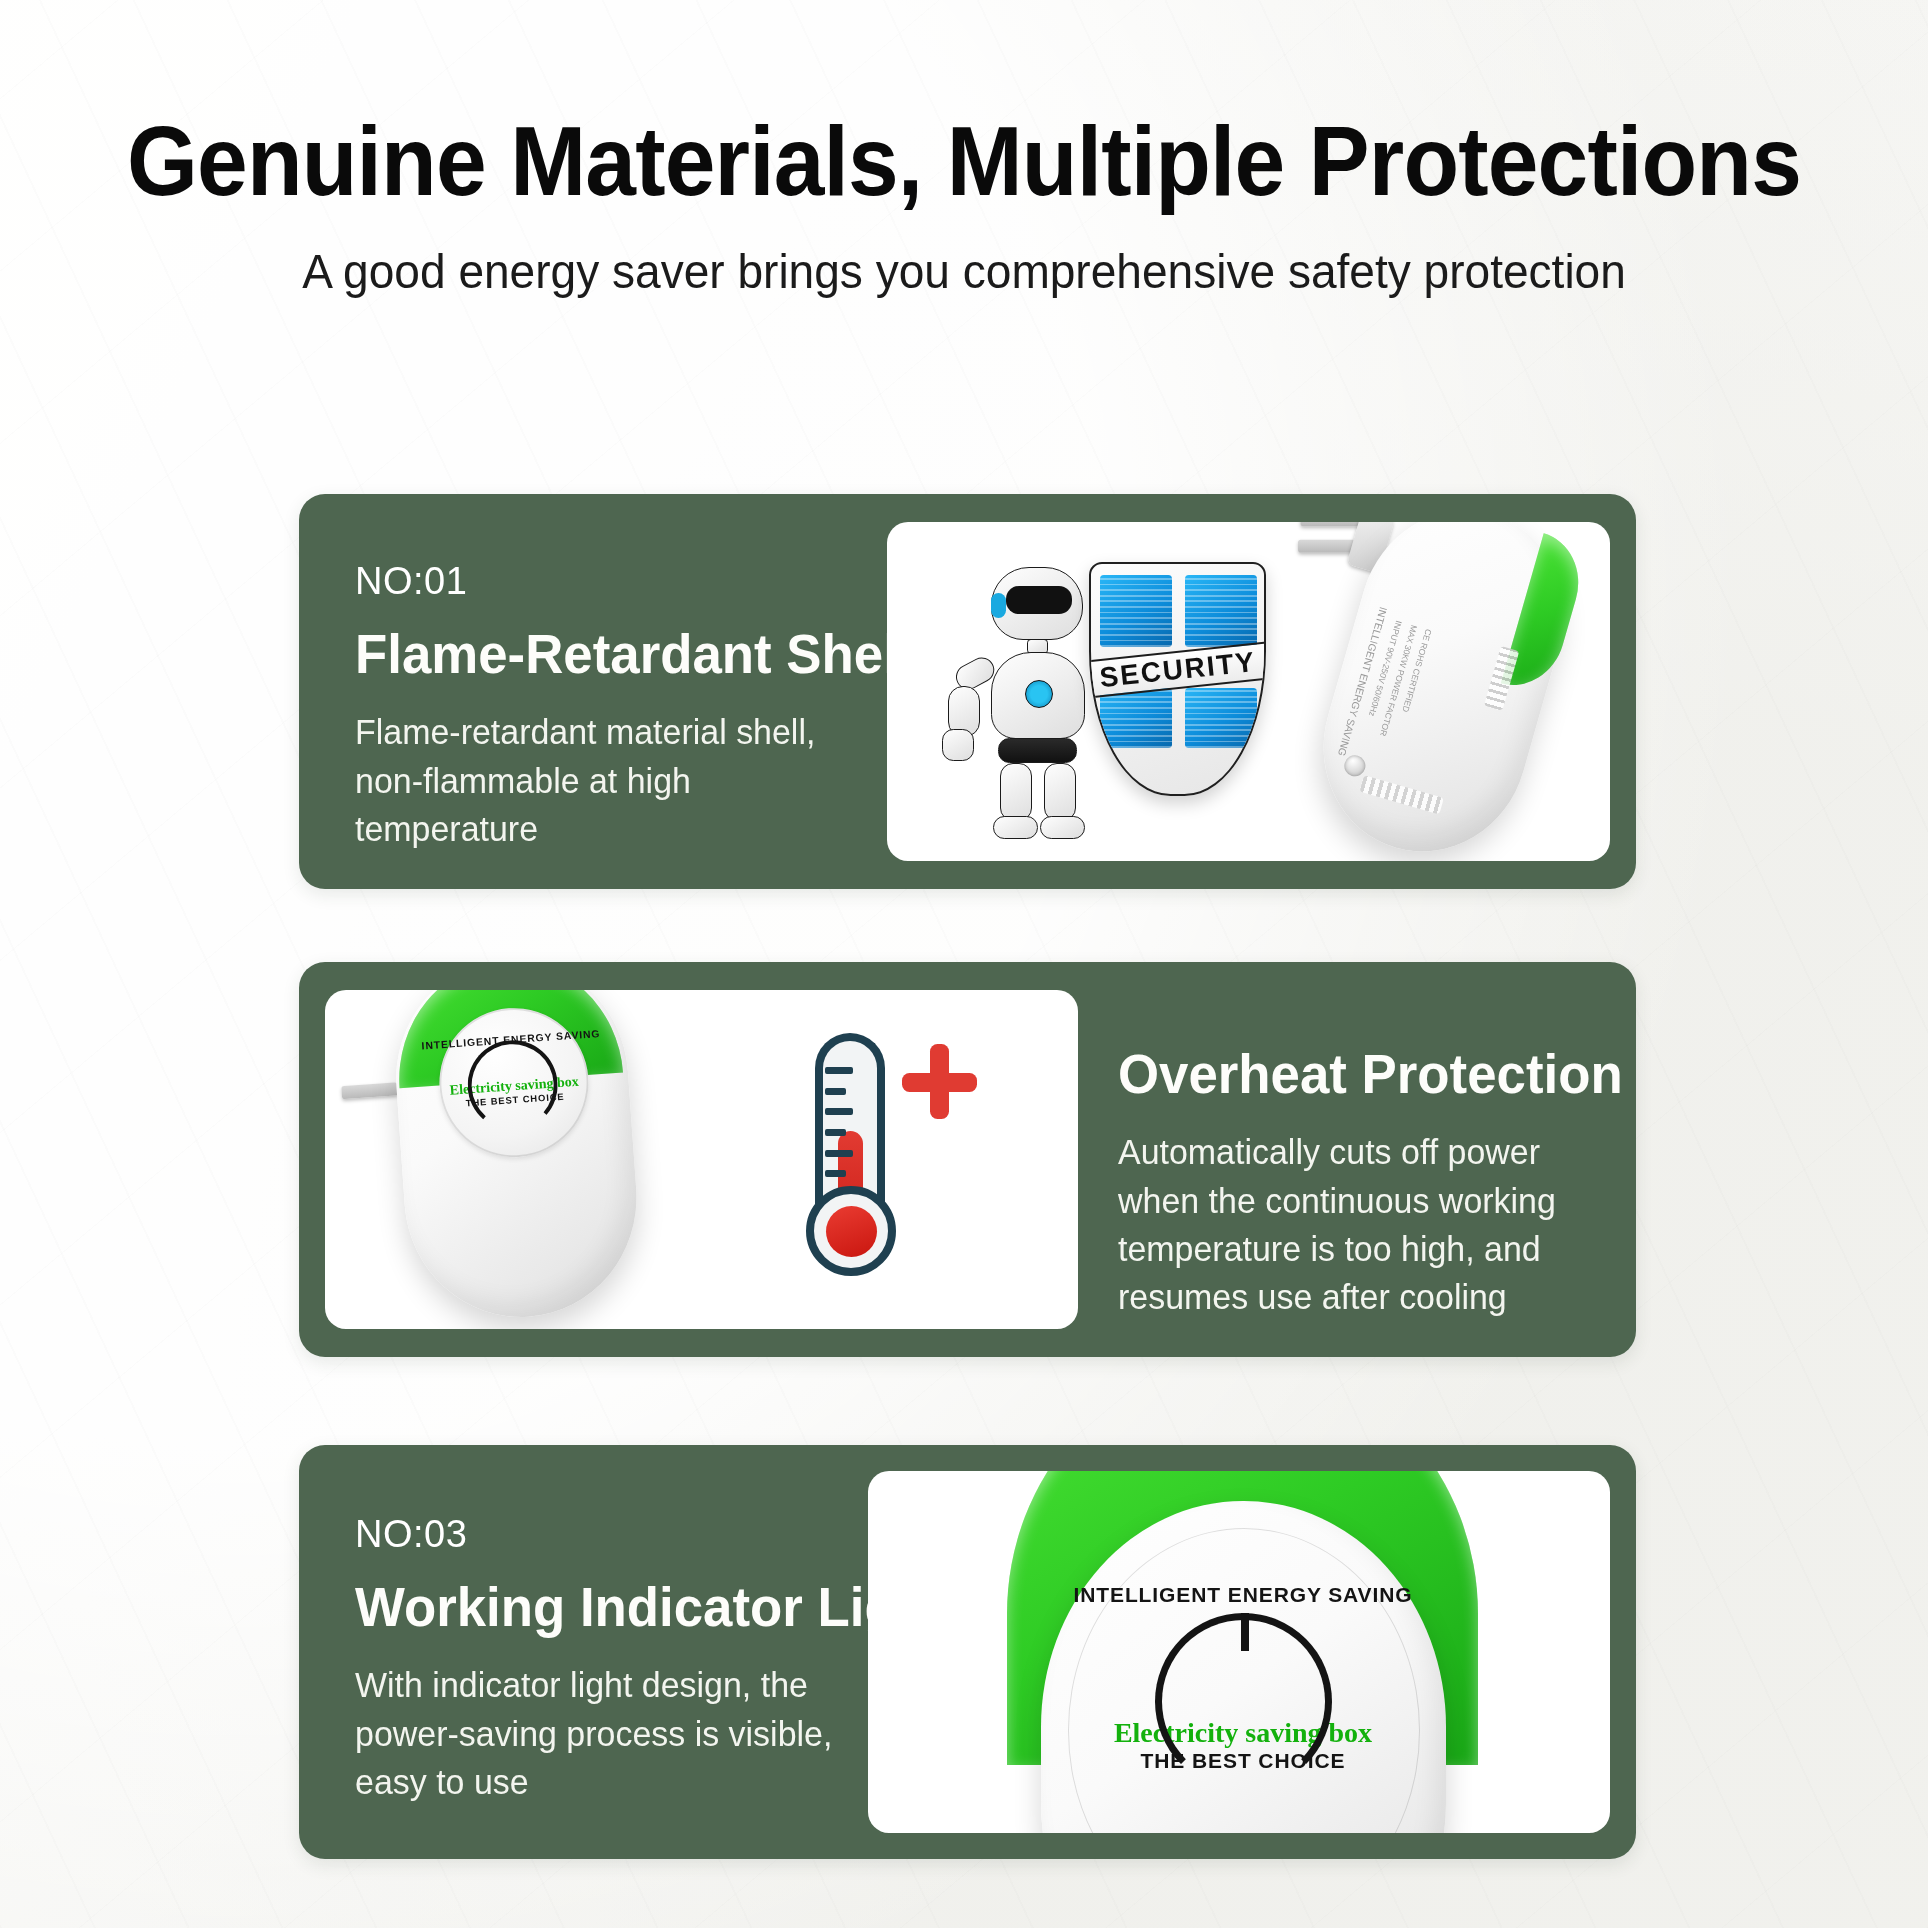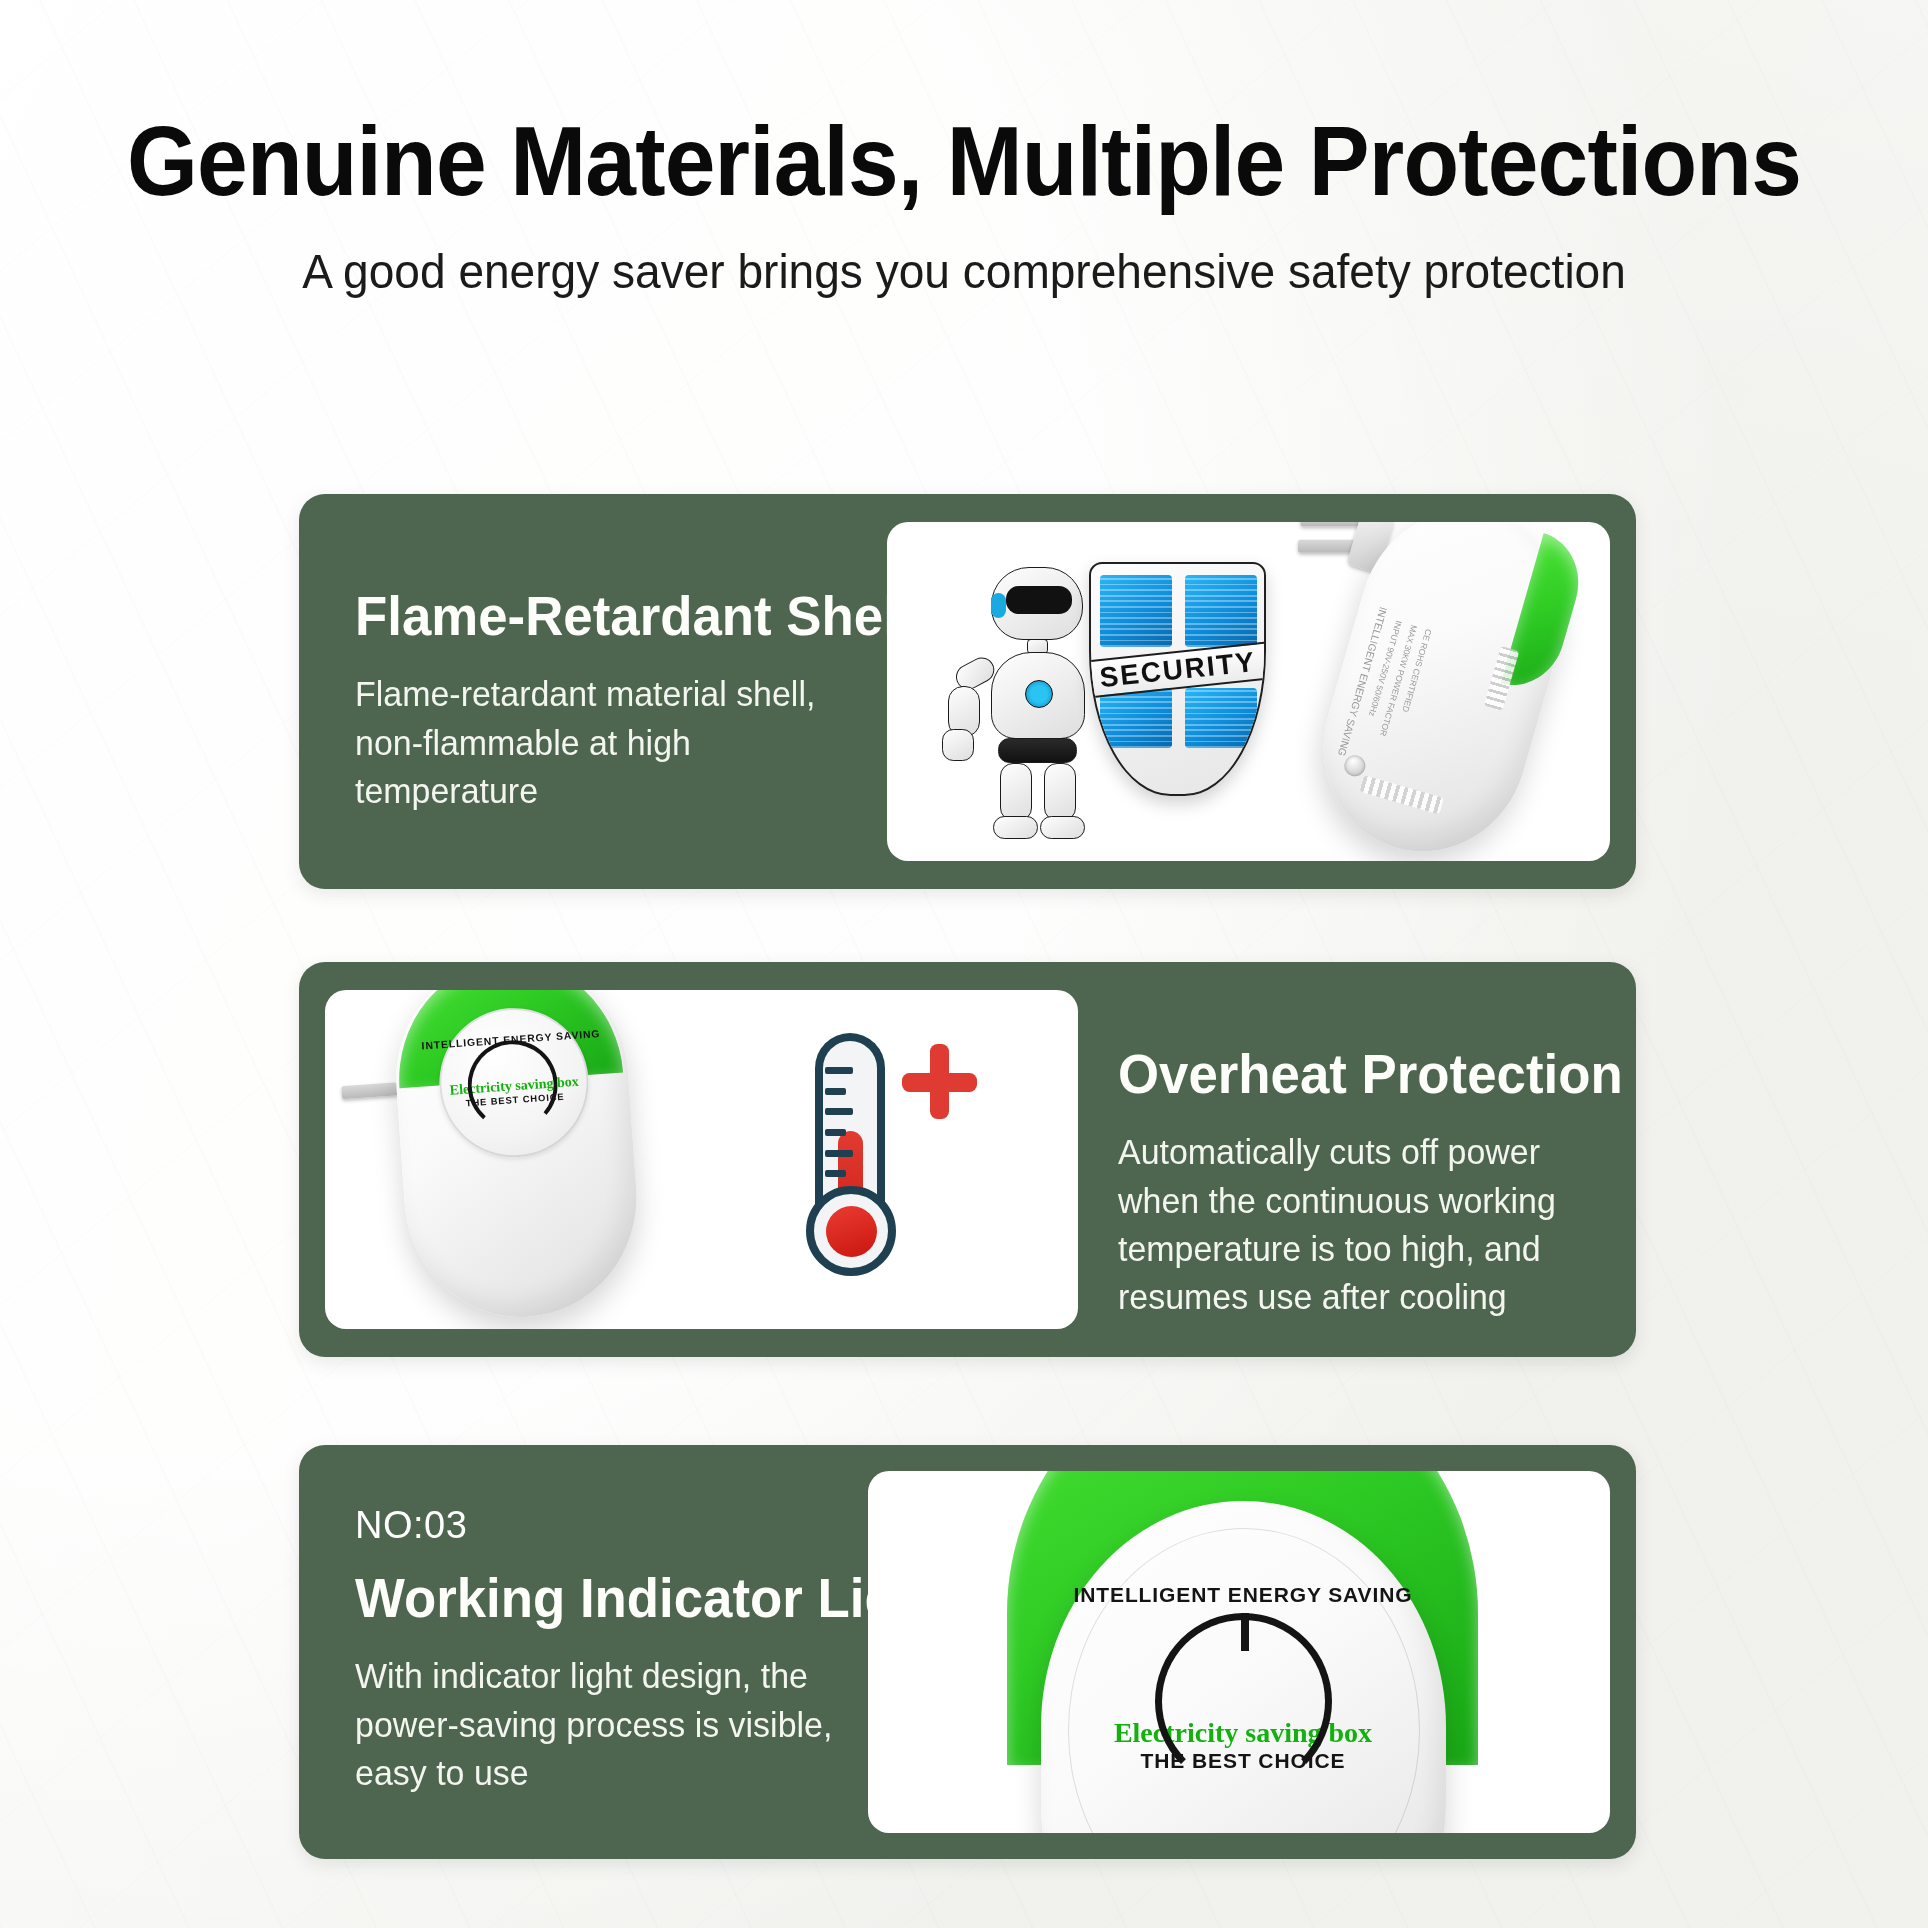--- a/index.html
+++ b/index.html
@@ -65,21 +65,21 @@
     border-radius:21px;
     overflow:hidden;
   }
   #photo-1{ left:588px; top:28px; width:723px; height:339px; }
   #photo-2{ left:26px;  top:28px; width:753px; height:339px; }
   #photo-3{ left:569px; top:26px; width:742px; height:362px; }
 
   .text-block{ position:absolute; color:#fff; }
   #text-1{ left:56px;  top:68px;  width:513px; }
   #text-2{ left:819px; top:58px;  width:494px; }
-  #text-3{ left:56px;  top:61px;  width:513px; }
+  #text-3{ left:56px;  top:70px;  width:513px; }
 
   .no-label{
     font-family:"Liberation Sans",sans-serif;
     font-size:38px;
     font-weight:500;
     letter-spacing:0.5px;
     color:#ffffff;
     line-height:1;
   }
   .card-heading{
@@ -233,20 +233,21 @@
 <div class="bg-texture"></div>
 
 <div class="header">
   <div class="page-title">Genuine Materials, Multiple Protections</div>
   <div class="page-subtitle">A good energy saver brings you comprehensive safety protection</div>
 </div>
 
 <div class="card" id="card-1">
 
   <div class="text-block" id="text-1">
+    <div class="no-label">NO:01</div>
     <div class="card-heading">Flame-Retardant Shell</div>
     <div class="card-desc">Flame-retardant material shell, non-flammable at high temperature</div>
   </div>
 
   <div class="photo" id="photo-1">
 
     <div class="robot-grp" style="left:55px; top:45px; width:198px; height:273px;">
 
       <div class="rb-part" style="left:49px; top:0px; width:92px; height:73px; border-radius:38px 38px 32px 32px;"></div>
       <div style="position:absolute; left:64px; top:19px; width:66px; height:28px; background:#111; border-radius:13px;"></div>

